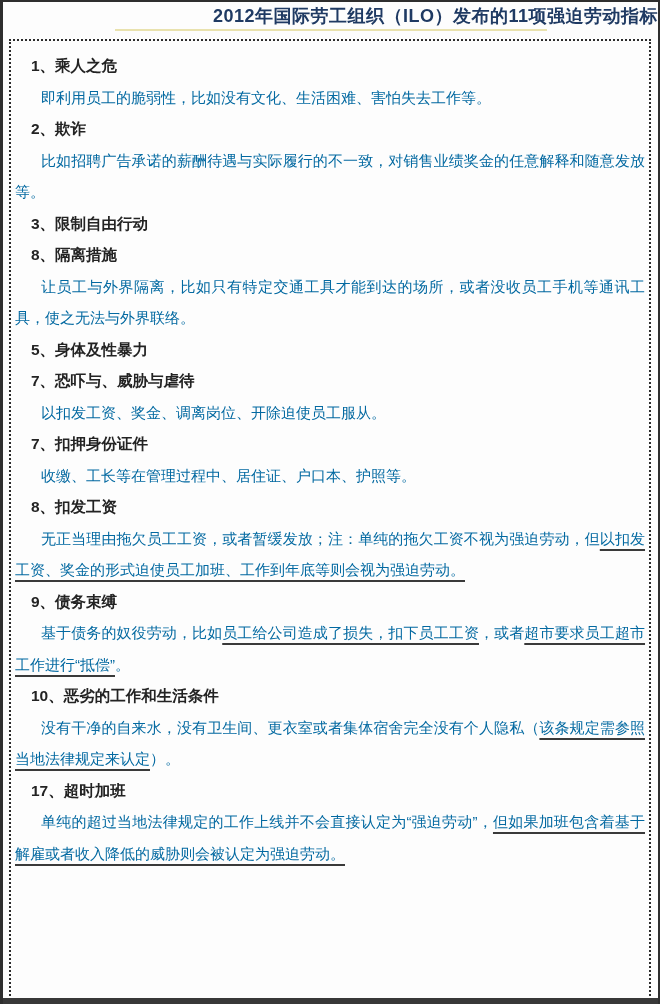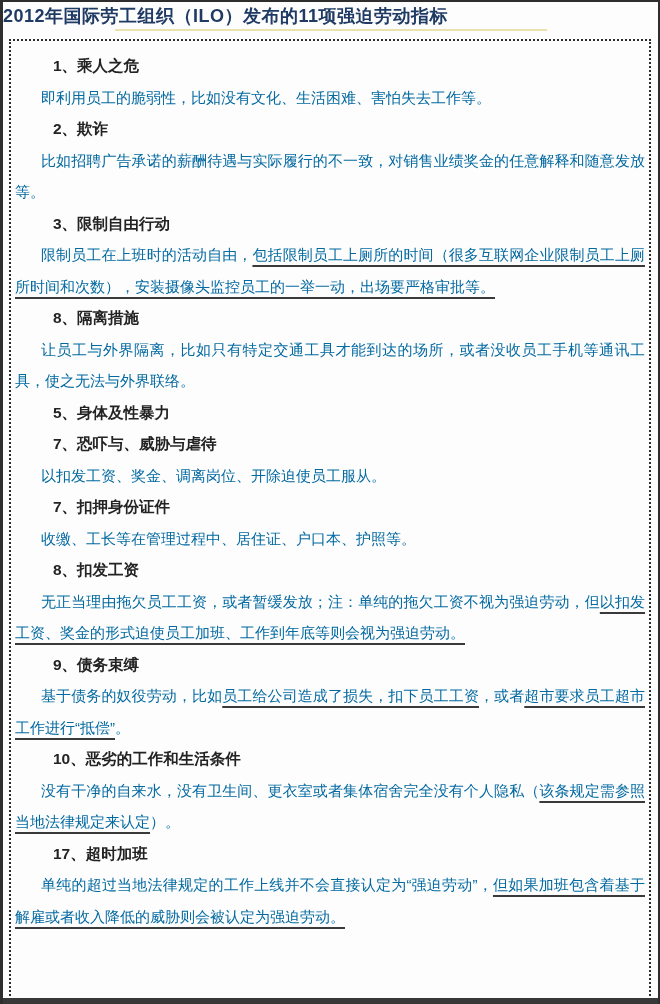--- a/index.html
+++ b/index.html
@@ -8,21 +8,21 @@
     width: 660px; height: 1004px;
     font-family: "Liberation Sans", "DejaVu Sans", sans-serif;
     position: relative; overflow: hidden;
     border-left: 3px solid var(--edge-color, #2e2e2e);
     border-right: 2px solid var(--edge-color, #2e2e2e);
     border-top: 2px solid var(--edge-color, #2e2e2e);
     background: #fdfdfd;
   }
   .doc-title {
     margin-top: 3px;
-    text-align: left;
+    text-align: right;
     font-size: 18px;
     line-height: 22px;
     font-weight: bold;
     color: var(--title-color, #1f3a63);
     letter-spacing: 0.5px;
   }
   .title-underline {
     width: 432px; height: 2px;
     margin: 2px auto 0 auto;
     background: var(--accent-color, #e9e2ae);
@@ -34,21 +34,21 @@
     padding: 9px 4px 0 4px;
     color: #3d3d3d;
     font-size: 15px;
     line-height: 31.5px;
     text-align: justify;
   }
   .indicator-heading {
     font-size: 15.5px;
     font-weight: bold;
     color: #232323;
-    margin-left: 38px;
+    margin-left: 16px;
     line-height: 31.5px;
   }
   .indicator-body {
     text-indent: 26px;
     line-height: 31.5px;
     color: #0369a1;
   }
   .u {
     text-decoration: underline;
     text-decoration-thickness: 1.5px;
@@ -68,21 +68,20 @@
 <h1 class="doc-title">2012年国际劳工组织（ILO）发布的11项强迫劳动指标</h1>
 
 <div class="title-underline"></div>
 
 <div class="indicator-box" id="indicator-box">
     <h2 class="indicator-heading">1、乘人之危</h2>
     <p class="indicator-body"><span class="">即利用员工的脆弱性，比如没有文化、生活困难、害怕失去工作等。</span></p>
     <h2 class="indicator-heading">2、欺诈</h2>
     <p class="indicator-body"><span class="">比如招聘广告承诺的薪酬待遇与实际履行的不一致，对销售业绩奖金的任意解释和随意发放等。</span></p>
     <h2 class="indicator-heading">3、限制自由行动</h2>
-    <p class="indicator-body"><span class="">限制员工在上班时的活动自由，</span><span class="u">包括限制员工上厕所的时间（很多互联网企业限制员工上厕所时间和次数），安装摄像头监控员工的一举一动，出场要严格审批等。</span></p>
     <h2 class="indicator-heading">8、隔离措施</h2>
     <p class="indicator-body"><span class="">让员工与外界隔离，比如只有特定交通工具才能到达的场所，或者没收员工手机等通讯工具，使之无法与外界联络。</span></p>
     <h2 class="indicator-heading">5、身体及性暴力</h2>
     <h2 class="indicator-heading">7、恐吓与、威胁与虐待</h2>
     <p class="indicator-body"><span class="">以扣发工资、奖金、调离岗位、开除迫使员工服从。</span></p>
     <h2 class="indicator-heading">7、扣押身份证件</h2>
     <p class="indicator-body"><span class="">收缴、工长等在管理过程中、居住证、户口本、护照等。</span></p>
     <h2 class="indicator-heading">8、扣发工资</h2>
     <p class="indicator-body"><span class="">无正当理由拖欠员工工资，或者暂缓发放；注：单纯的拖欠工资不视为强迫劳动，但</span><span class="u">以扣发工资、奖金的形式迫使员工加班、工作到年底等则会视为强迫劳动。</span></p>
     <h2 class="indicator-heading">9、债务束缚</h2>

